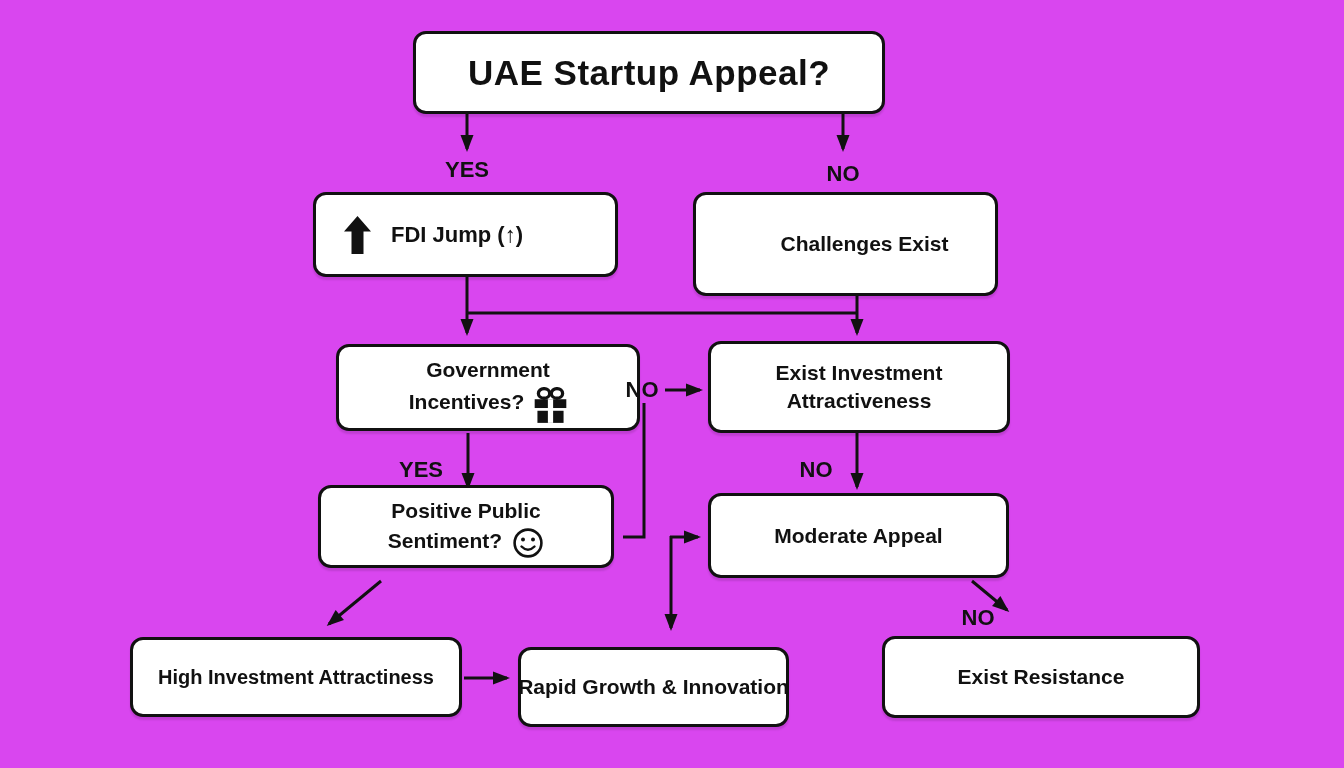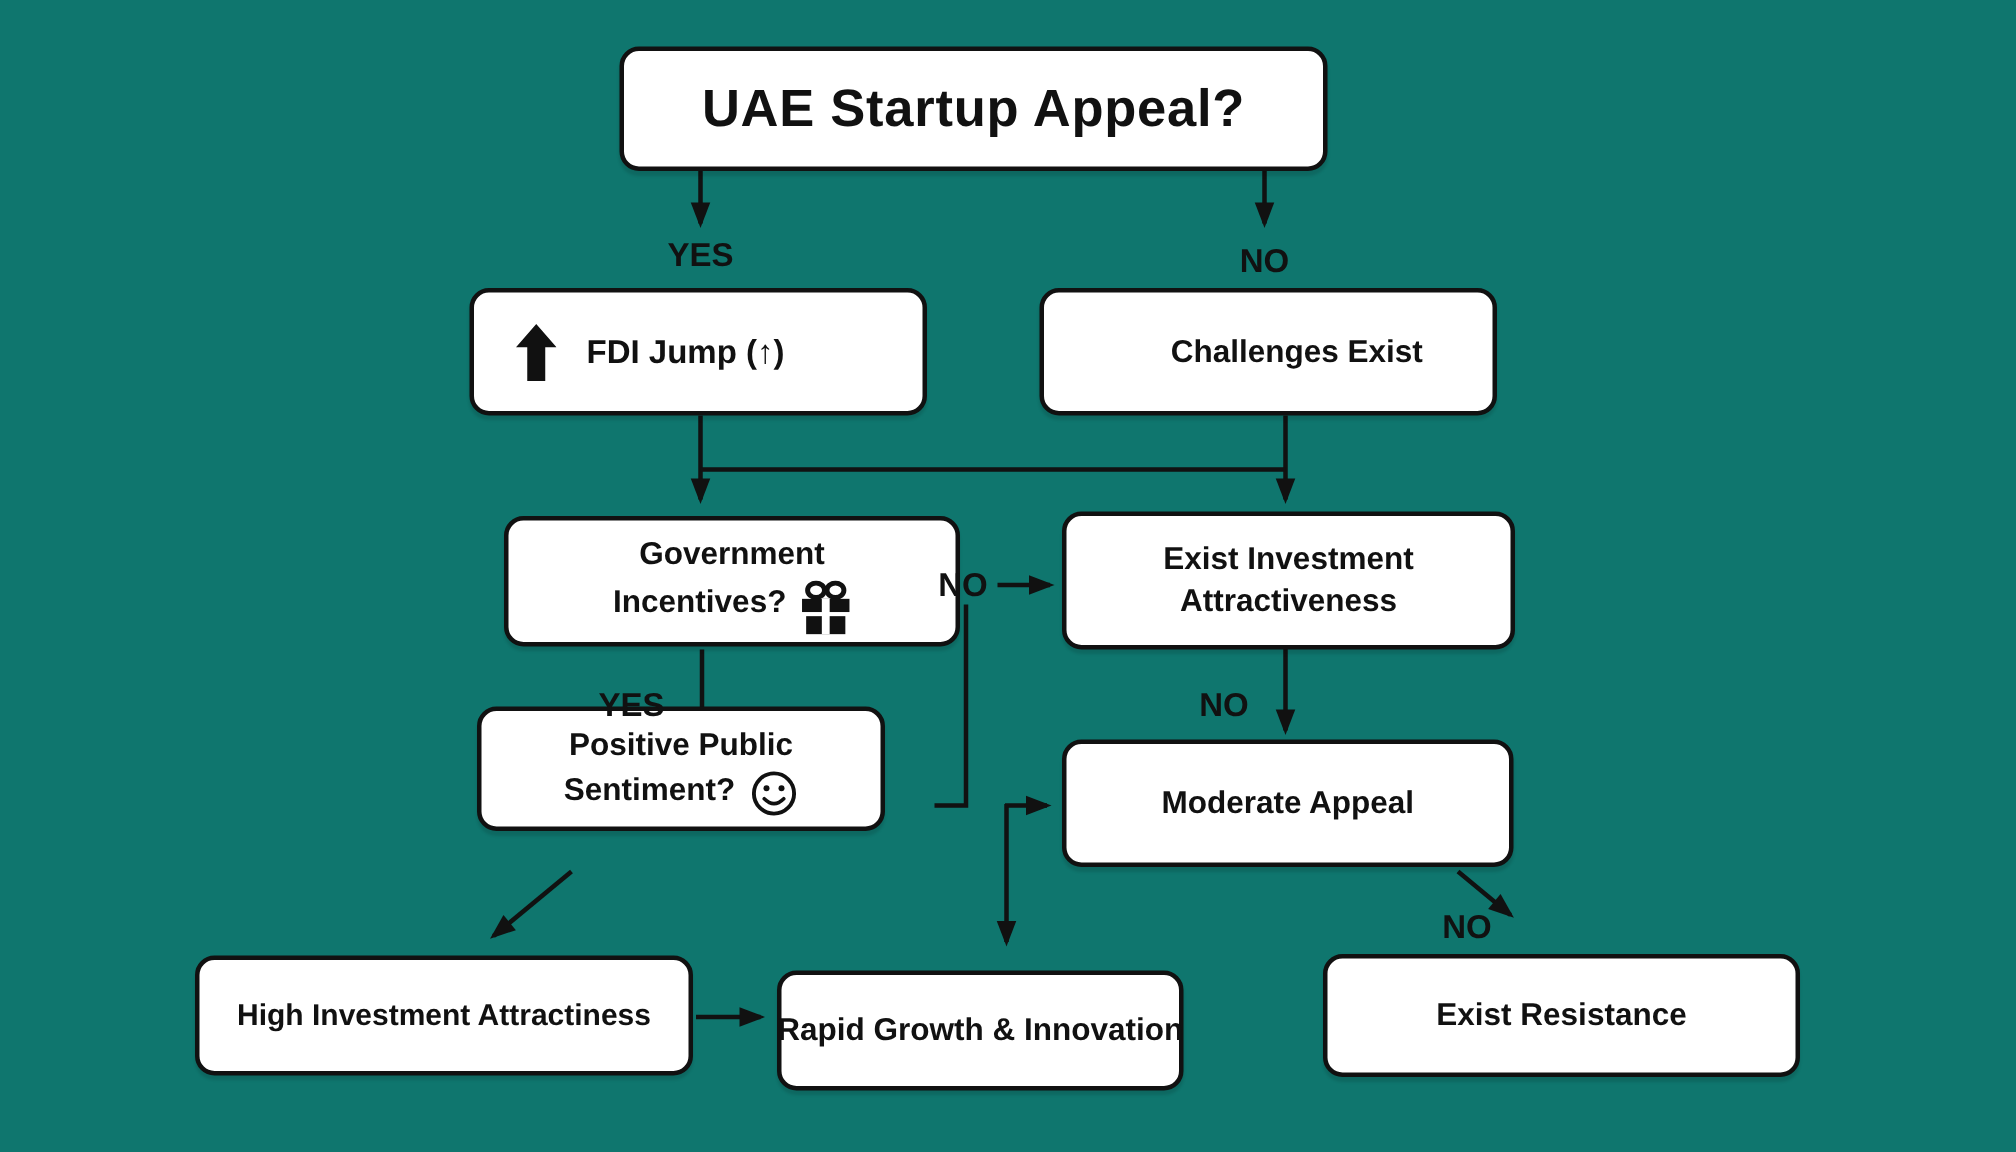--- a/index.html
+++ b/index.html
@@ -1,18 +1,18 @@
 <!DOCTYPE html>
 <html><head>
 <meta charset="utf-8">
 <style>
   html,body{margin:0;padding:0;}
   body{background:#fbfbfb;font-family:"Liberation Sans","DejaVu Sans",sans-serif;}
   .canvas{
-    position:relative;width:1344px;height:768px;background:#0f766e;
+    position:relative;width:1344px;height:768px;background:#d946ef;
     overflow:hidden;color:#111;
   }
   svg.edges{position:absolute;left:0;top:0;width:1344px;height:768px;}
   .node{
     position:absolute;box-sizing:border-box;background:#ffffff;
     border:3px solid #111;border-radius:13px;
     display:flex;align-items:center;justify-content:center;
     font-weight:bold;color:#111;text-align:center;
     box-shadow:0 3px 2px rgba(0,0,0,0.12);
   }
@@ -61,21 +61,21 @@
 
   <div class="node" style="left:313px;top:192px;width:305px;height:85px;justify-content:flex-start;padding-left:28px;">
     <span class="fdi-content">
       <svg width="27" height="38" viewBox="0 0 27 38">
         <polygon points="13.5,0 27,15.5 19.5,15.5 19.5,38 7.5,38 7.5,15.5 0,15.5" fill="#111"></polygon>
       </svg>
       <span>FDI Jump (↑)</span>
     </span>
   </div>
 
-  <div class="node fs-node" style="left:693px;top:192px;width:305px;height:85px;padding-left:38px;">
+  <div class="node fs-node" style="left:693px;top:192px;width:305px;height:104px;padding-left:38px;">
     <span>Challenges Exist</span>
   </div>
 
   <div class="node fs-node" style="left:317px;top:344px;width:304px;height:87px;margin-left:19px;">
     <span class="lines">
       <span>Government</span>
       <span class="iconline">
         <span>Incentives?</span>
         <svg width="33" height="36" viewBox="0 0 24 26" style="transform:translateY(3px);">
           <ellipse cx="7.3" cy="4.6" rx="4.1" ry="3.5" fill="none" stroke="#111" stroke-width="2.4"></ellipse>
@@ -88,21 +88,21 @@
     </span>
   </div>
 
   <div class="node fs-node" style="left:708px;top:341px;width:302px;height:92px;">
     <span class="lines">
       <span>Exist Investment</span>
       <span>Attractiveness</span>
     </span>
   </div>
 
-  <div class="node fs-node" style="left:318px;top:471px;width:272px;height:83px;">
+  <div class="node fs-node" style="left:318px;top:485px;width:296px;height:83px;">
     <span class="lines">
       <span>Positive Public</span>
       <span class="iconline">
         <span>Sentiment?</span>
         <svg width="32" height="32" viewBox="0 0 32 32" style="transform:translateY(2px);">
           <circle cx="16" cy="16" r="13.4" fill="none" stroke="#111" stroke-width="2.6"></circle>
           <circle cx="11" cy="12.5" r="2" fill="#111"></circle>
           <circle cx="21" cy="12.5" r="2" fill="#111"></circle>
           <path d="M9.5,19.5 Q16,26 22.5,19.5" fill="none" stroke="#111" stroke-width="2.4" stroke-linecap="round"></path>
         </svg>

